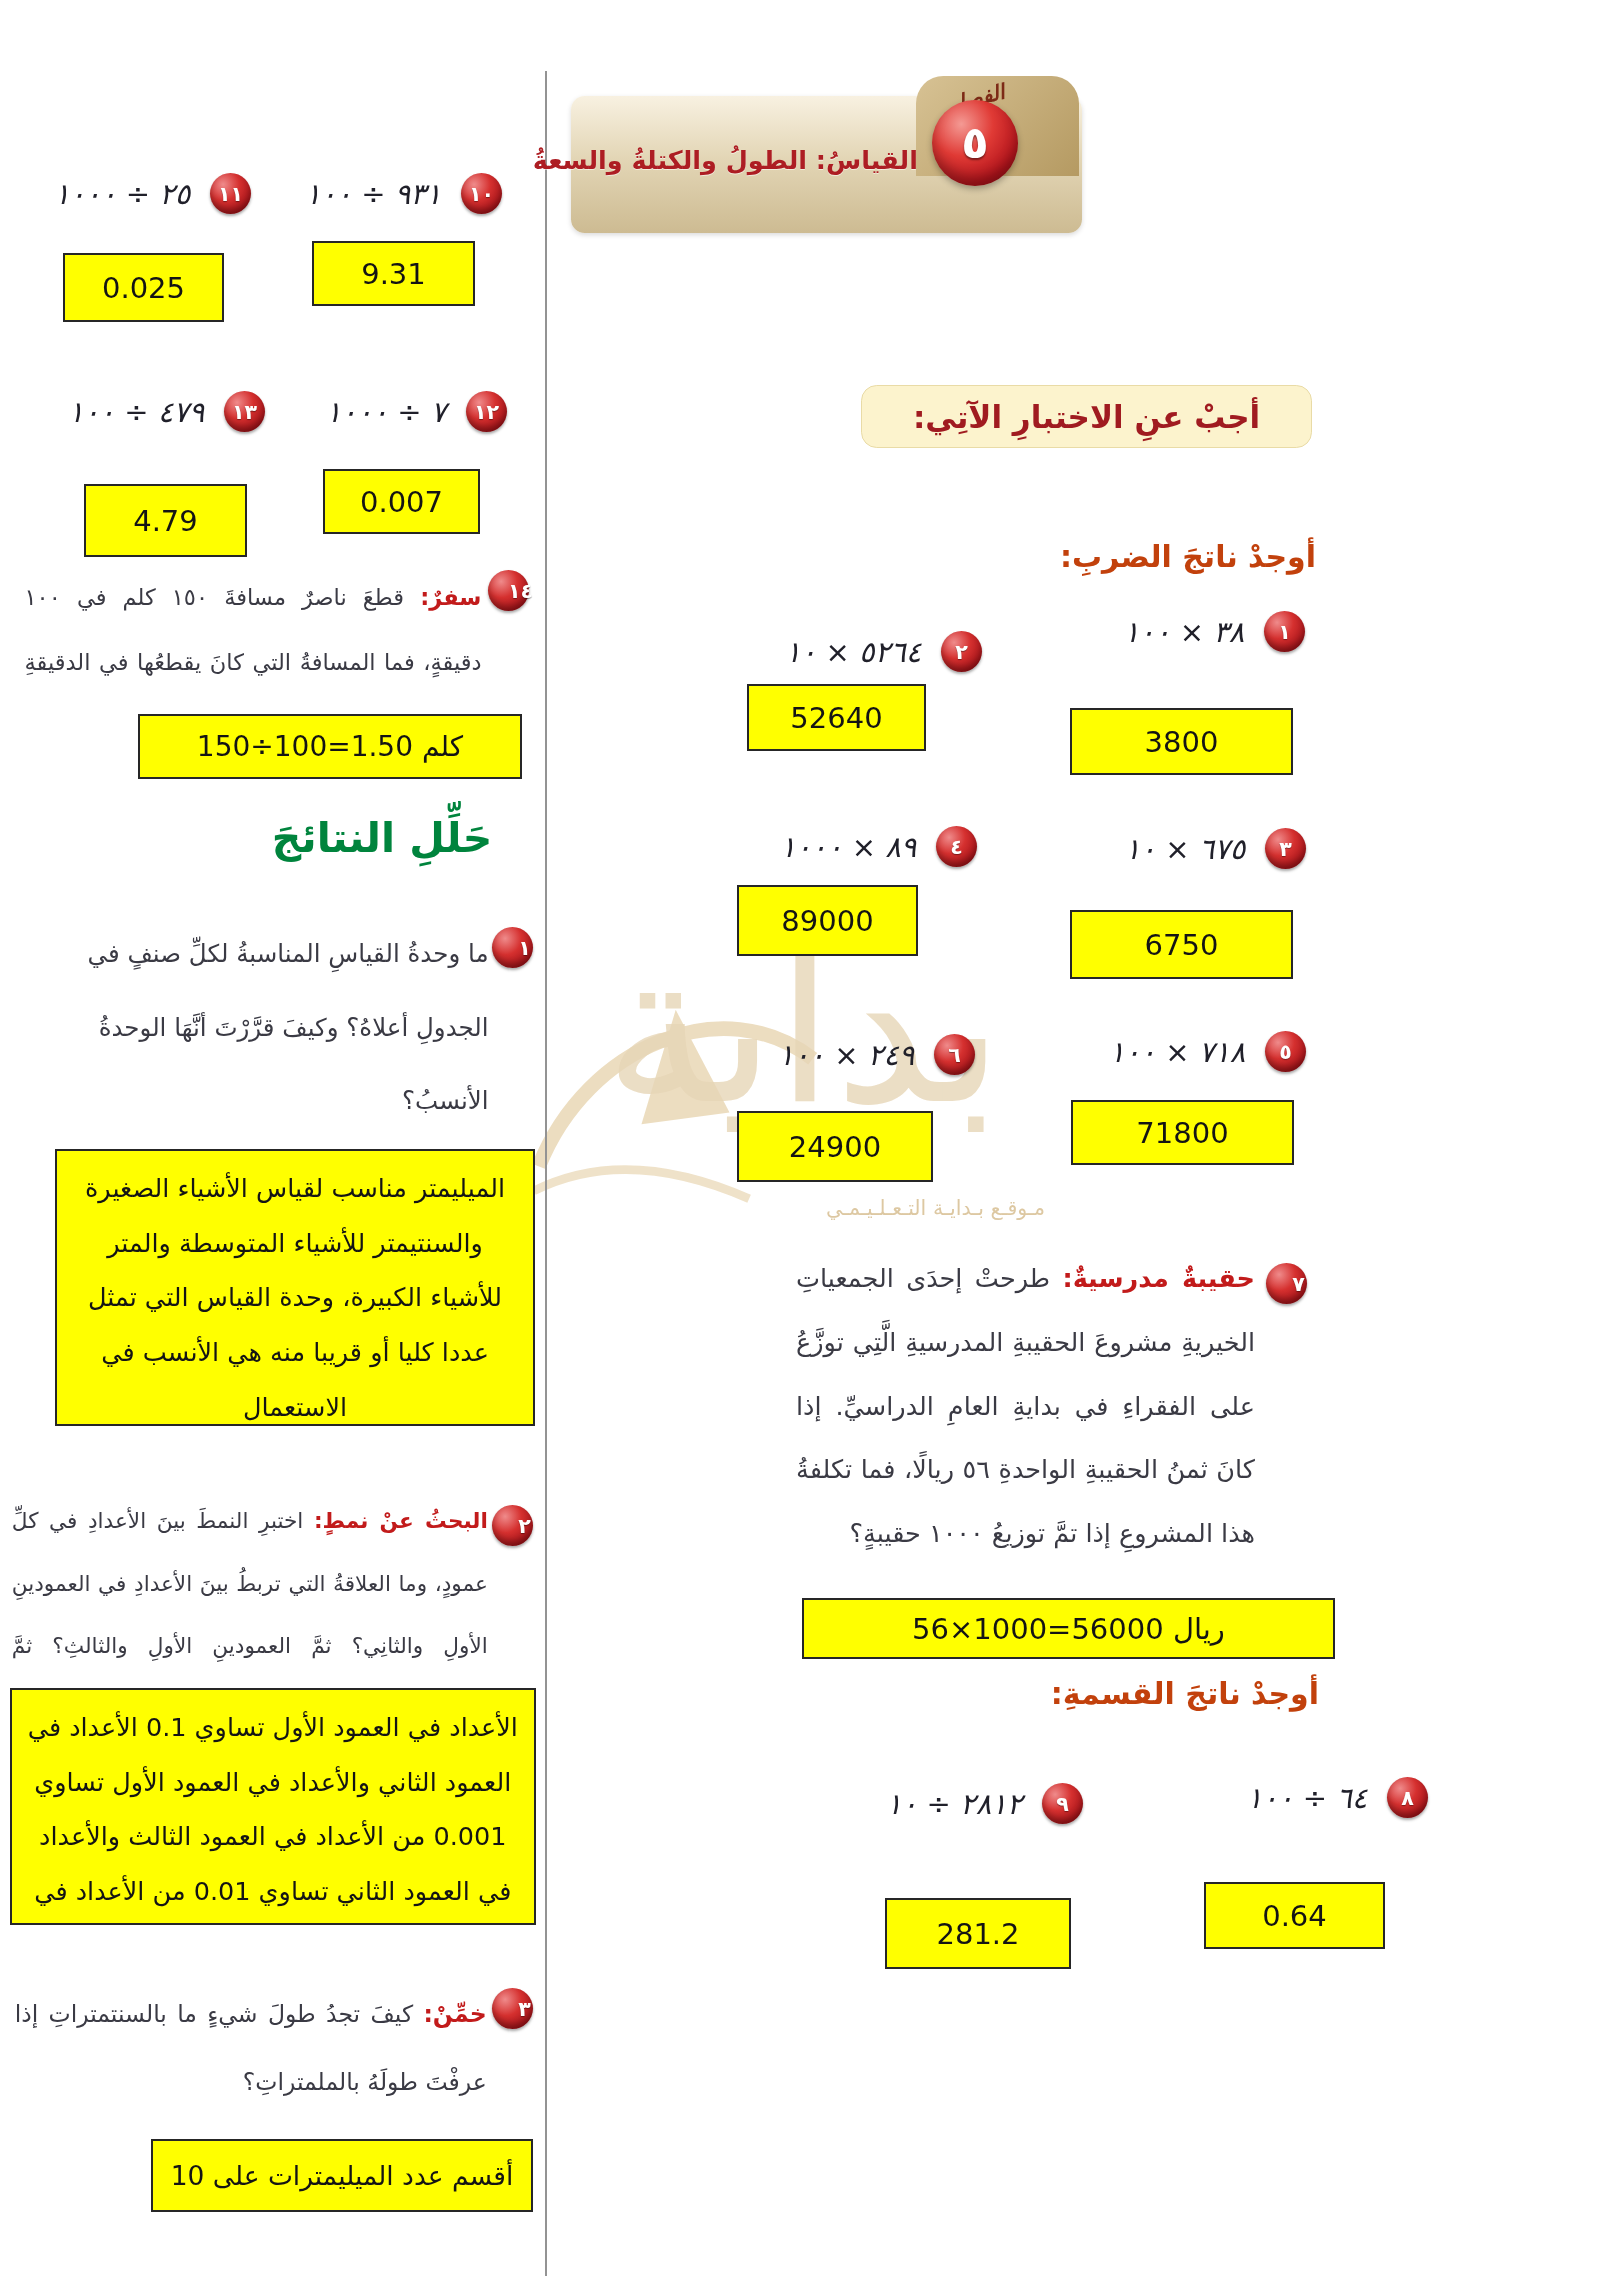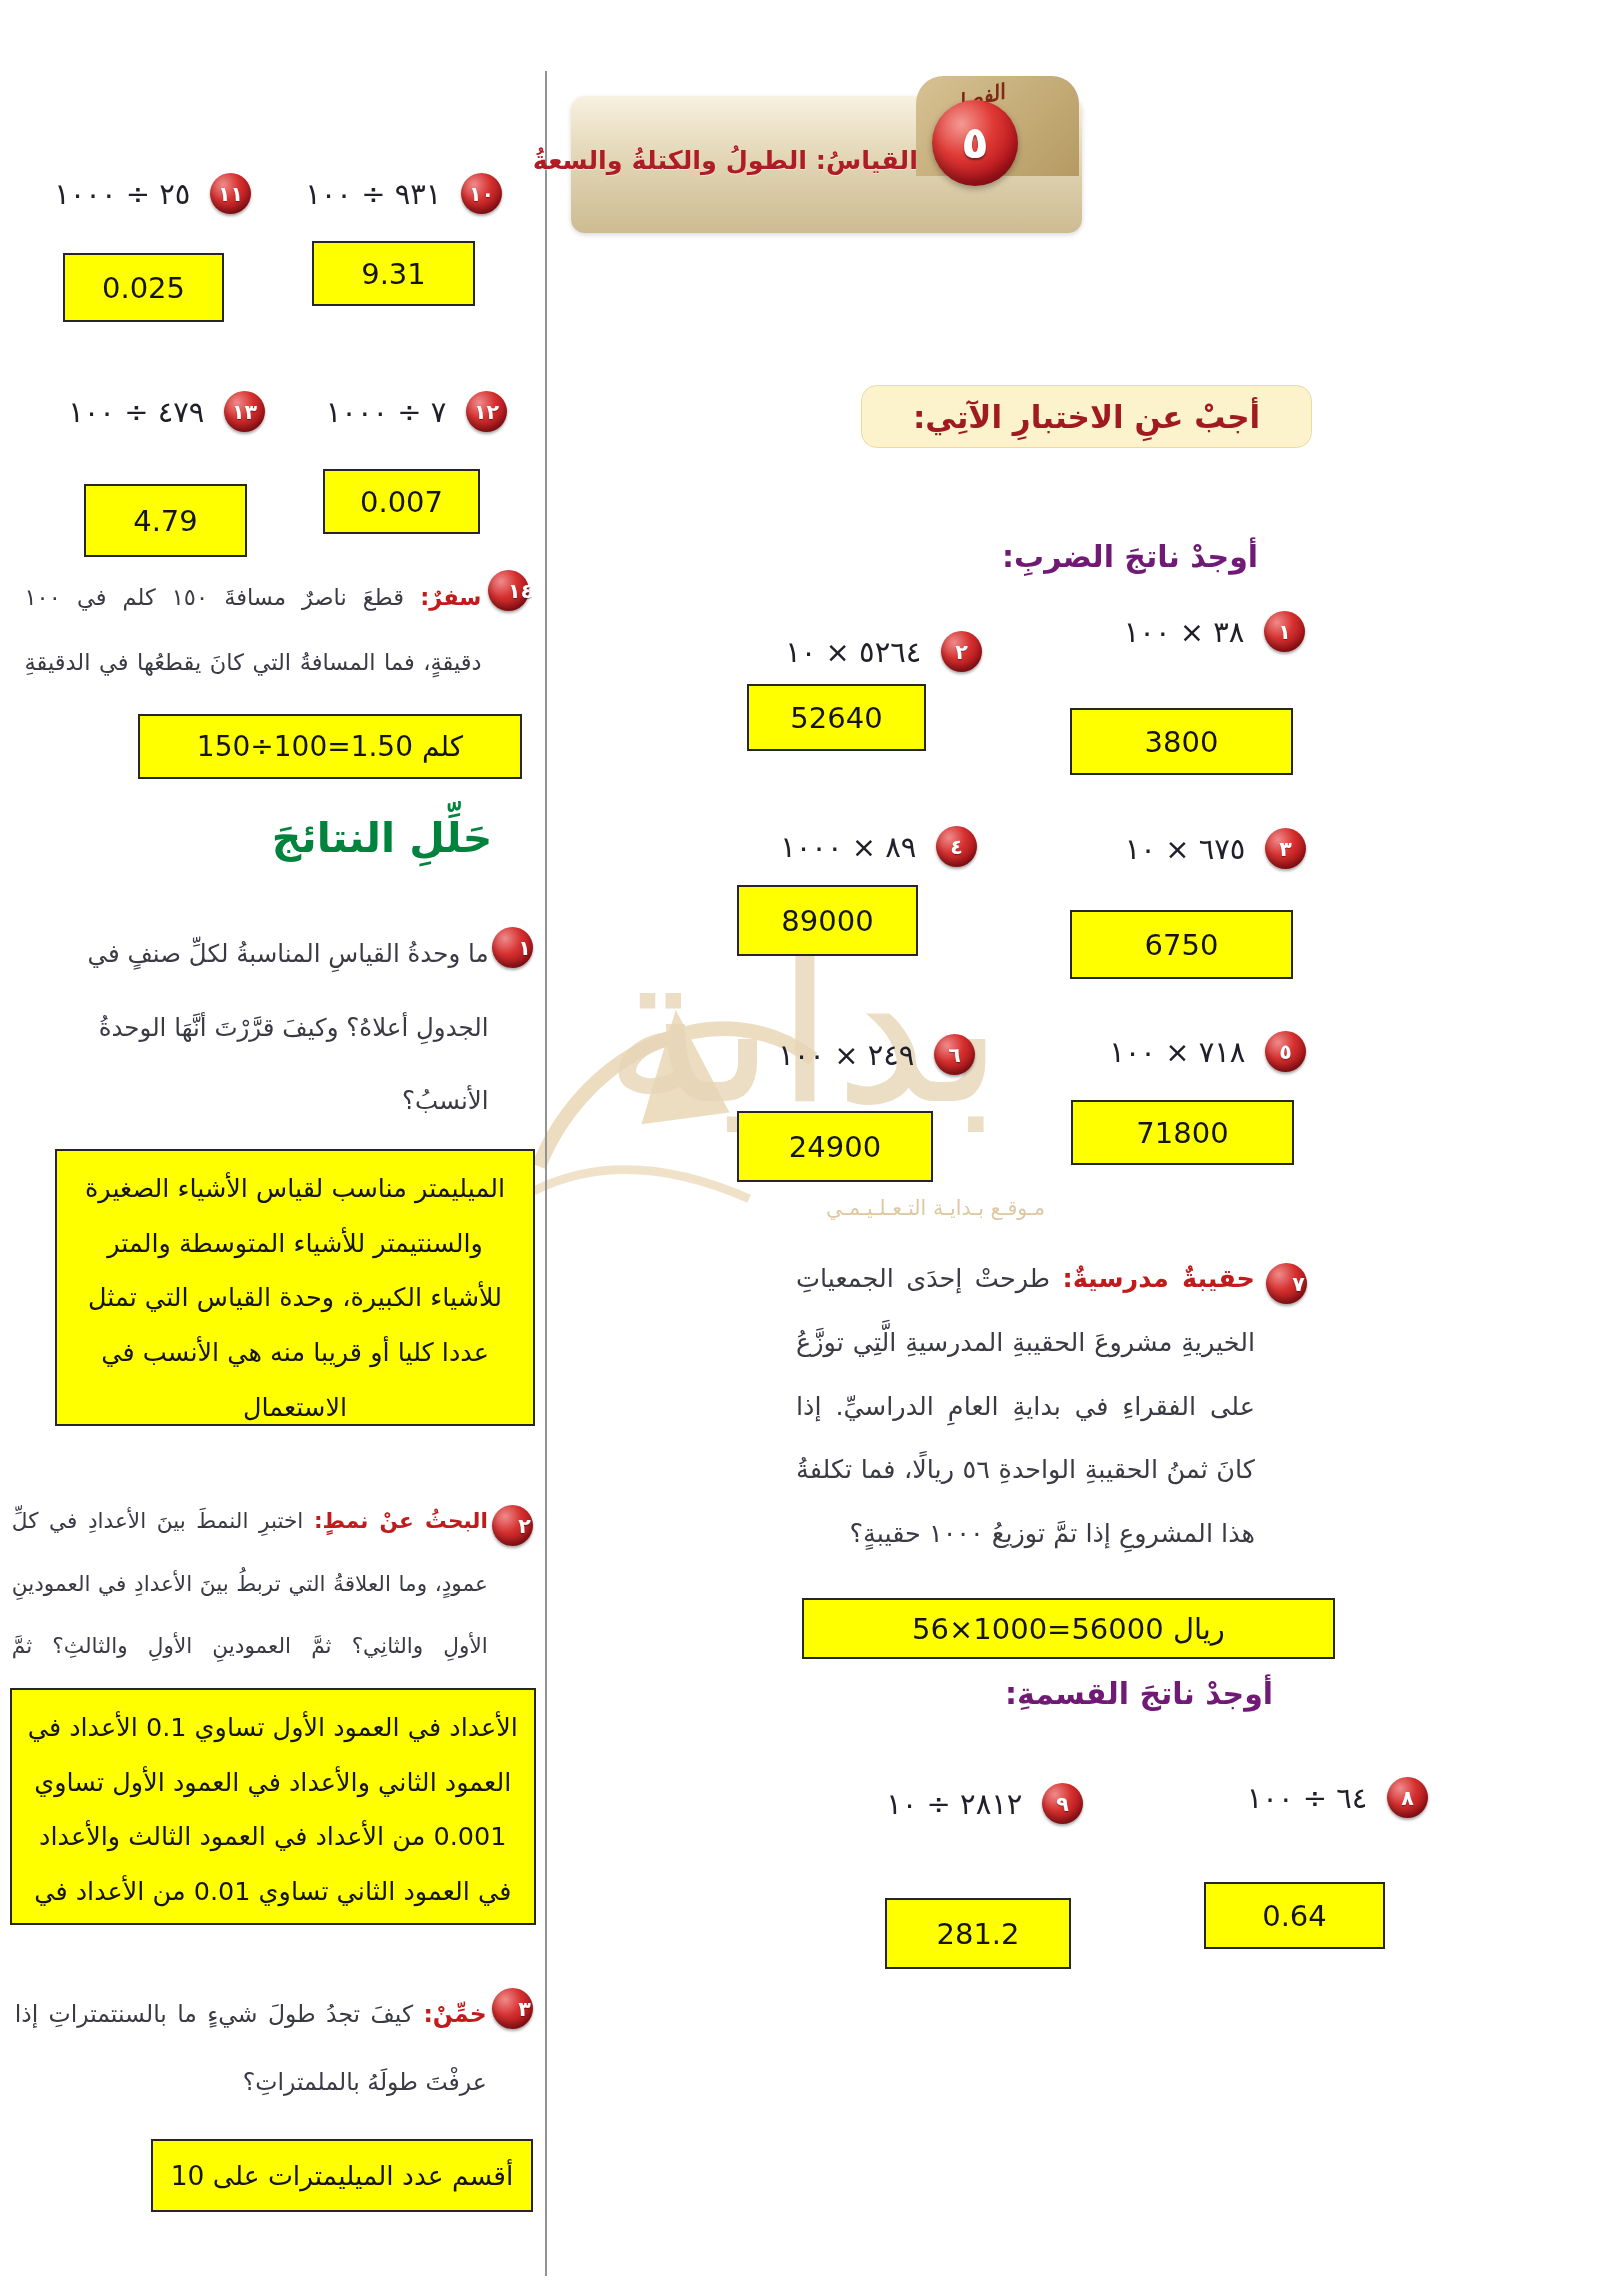--- a/index.html
+++ b/index.html
@@ -32,32 +32,32 @@
                    box-shadow:0 2.9px 5.9px rgba(0,0,0,.3), inset 0 -8.8px 11.8px rgba(0,0,0,.25); }
   .banner-title { position:absolute; left:3.9px; top:67px; width:343px; text-align:center; direction:rtl;
                   color:#ad1d23; font-weight:bold; font-size:25.5px; line-height:35px; white-space:nowrap;
                   text-shadow:0 1px 0 rgba(255,255,255,.55); }
 
   
   .strip { position:absolute; left:861px; top:385px; width:451px; height:63px; background:#fcf3cd;
            border:1px solid #e9dba6; border-radius:15.7px; display:flex; align-items:center; justify-content:center;
            color:#a01b20; font-weight:bold; font-size:31px; direction:rtl; }
 
-  .heading { position:absolute; direction:rtl; text-align:left; font-weight:bold; color:#701a75; font-size:30px; }
+  .heading { position:absolute; direction:rtl; text-align:right; font-weight:bold; color:#c2410c; font-size:30px; }
   .green-heading { position:absolute; direction:rtl; text-align:center; font-weight:bold; color:#00843d; font-size:41px; }
 
   
   .pnum { display:inline-flex; align-items:center; justify-content:center; flex:0 0 41px; width:41px; height:41px;
           border-radius:50%; color:#fff; font-weight:bold; font-size:20.6px;
           background:radial-gradient(circle at 32% 28%,#ef8b8b,#d5302f 40%,#a31218 78%,#7c0c12);
           box-shadow:0 2px 2.9px rgba(0,0,0,.35), inset 0 -4.9px 6.9px rgba(0,0,0,.28);
           text-shadow:0 1px 1px rgba(0,0,0,.4); }
   .pnum-abs { position:absolute;padding-left:24px; }
   .prob { position:absolute; display:flex; align-items:center; gap:19.6px; height:43px; direction:rtl; }
-  .expr { font-size:29px; color:#20202a; white-space:nowrap; direction:rtl; unicode-bidi:isolate; }
+  .expr { font-size:29px; color:#20202a; white-space:nowrap; direction:rtl; unicode-bidi:isolate;font-style:italic; }
 
   
   .ans { position:absolute; background:#ffff00; border:2px solid #262626; display:flex; align-items:center;
          justify-content:center; font-size:29px; color:#141414; }
   .ans-txt { position:absolute; background:#ffff00; border:2px solid #262626; direction:rtl; text-align:center;
              color:#141414; font-size:25.5px; line-height:2.15; padding:9.8px 13.7px; overflow:hidden; }
 
   
   .para { position:absolute; direction:rtl; color:#3a3a44; }
   .just { text-align:justify; }

